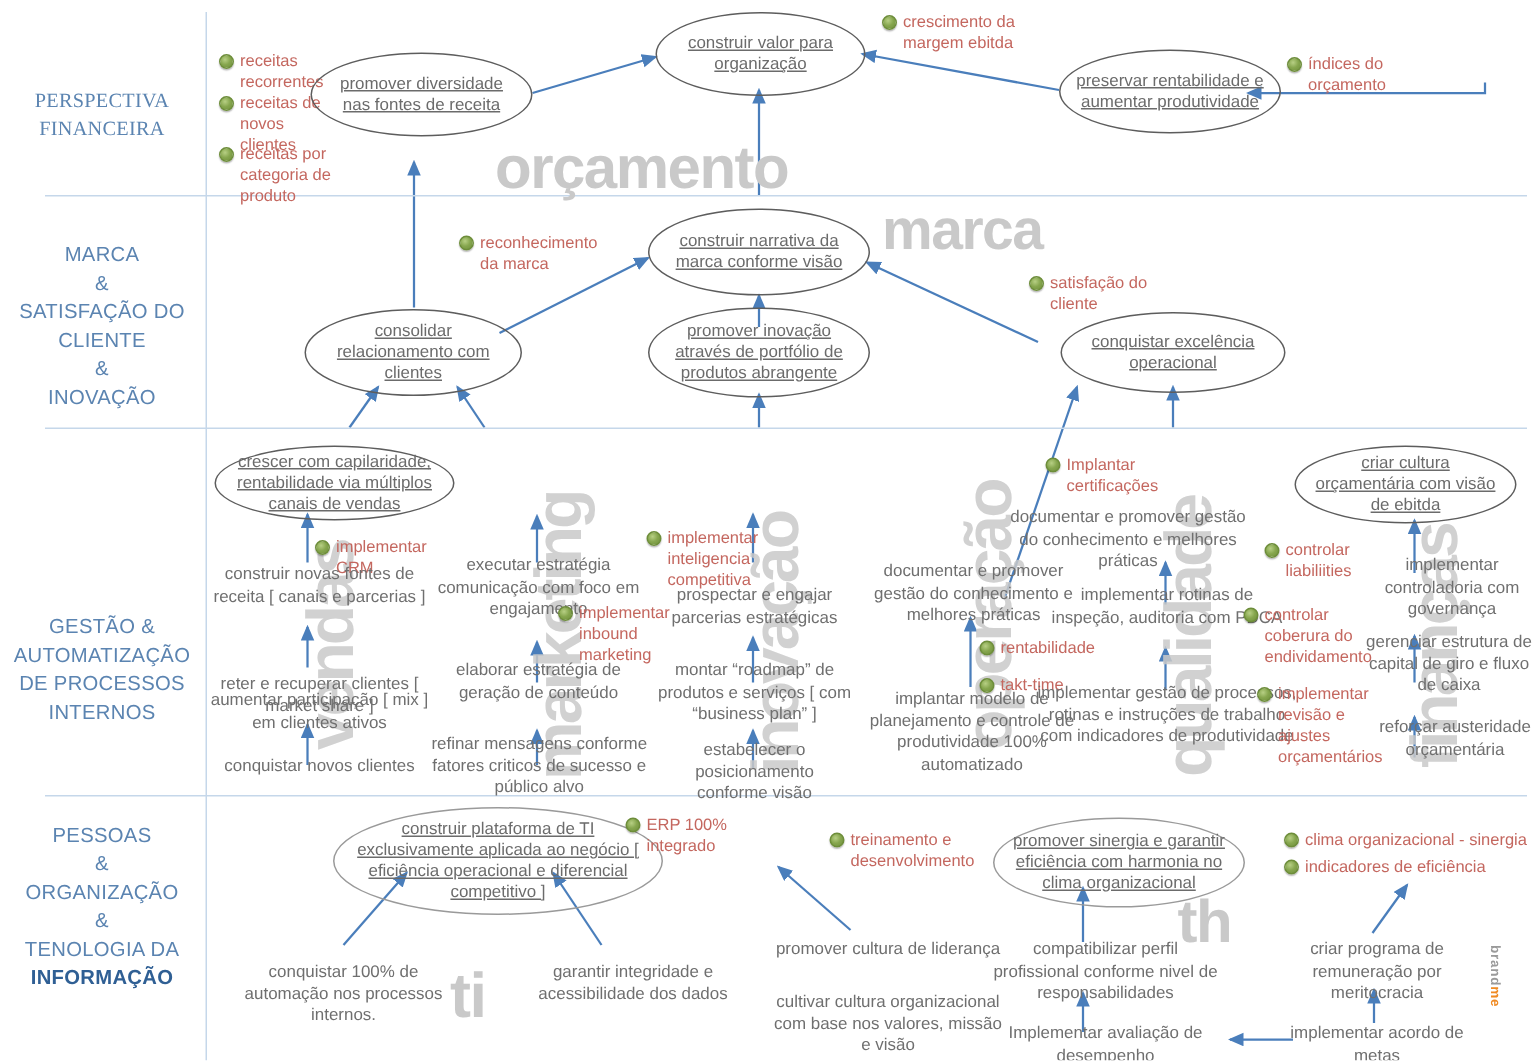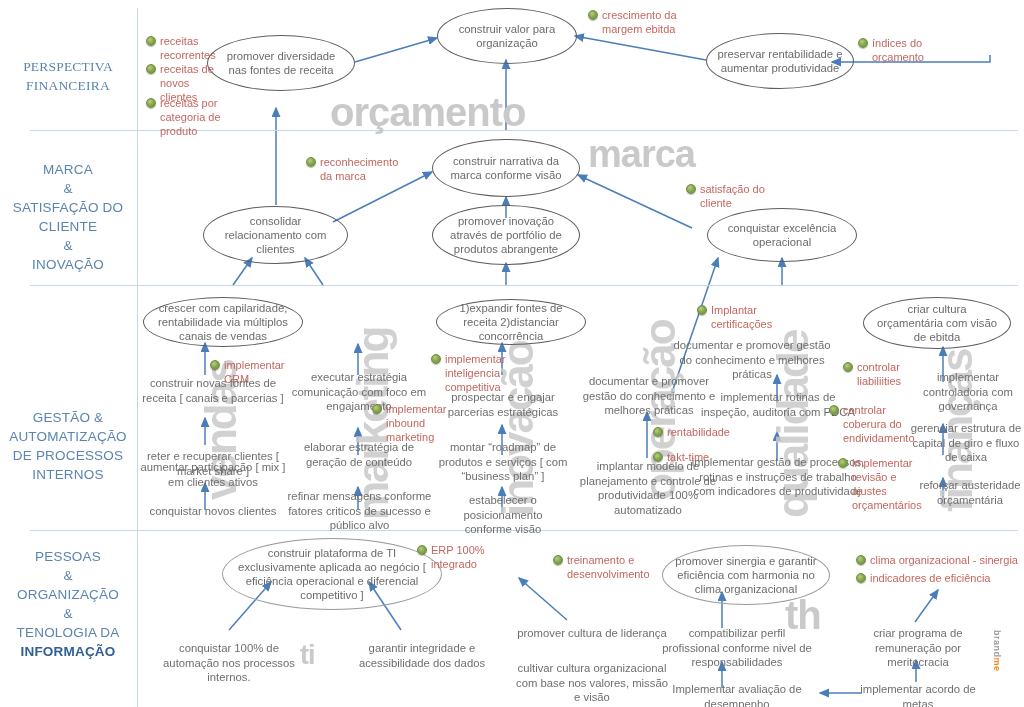--- a/index.html
+++ b/index.html
@@ -73,20 +73,21 @@
     border-radius: 50%;
     color: #6b6b6b;
     font-size: 11.3px;
     line-height: 14px;
     display: flex;
     align-items: center;
     justify-content: flex-start;
     text-align: center;
     box-sizing: border-box;
     background: transparent;
+    text-decoration: underline;
   }
   .ell.thin { border-color: #9a9a9a; border-width: 1px; }
   .ell span { display: block; padding: 0 9px; }
   
   .txt {
     position: absolute;
     color: #6f6f6f;
     font-size: 11.3px;
     line-height: 14.5px;
     text-align: center;
@@ -221,21 +222,21 @@
     <div>PESSOAS</div>
     <div>&amp;</div>
     <div>ORGANIZAÇÃO</div>
     <div>&amp;</div>
     <div>TENOLOGIA DA</div>
     <div style="font-weight:bold;color:#2f5f94;">INFORMAÇÃO</div>
   </div>
 
   <div class="wm" style="left:330px;top:90px;font-size:40px;">orçamento</div>
   <div class="wm" style="left:588px;top:133px;font-size:38px;">marca</div>
-  <div class="wm" style="left:300px;top:640px;font-size:27px;">ti</div>
+  <div class="wm" style="left:300px;top:640px;font-size:42px;">ti</div>
   <div class="wm" style="left:785px;top:593px;font-size:40px;">th</div>
 
   <div class="wm-vert" style="left:196px;top:500px;font-size:44px;">vendas</div>
   <div class="wm-vert" style="left:348px;top:520px;font-size:44px;">marketing</div>
   <div class="wm-vert" style="left:493px;top:516px;font-size:44px;">inovação</div>
   <div class="wm-vert" style="left:635px;top:500px;font-size:44px;">operação</div>
   <div class="wm-vert" style="left:768px;top:518px;font-size:44px;">qualidade</div>
   <div class="wm-vert" style="left:932px;top:512px;font-size:44px;">finanças</div>
 
   <div class="metric" style="left:146px;top:34px;width:74px;">
@@ -287,23 +288,20 @@
   <div class="ell" style="left:432px;top:205px;width:148px;height:60px;">
     <span>promover inovação através de portfólio de produtos abrangente</span>
   </div>
   <div class="ell" style="left:707px;top:208px;width:150px;height:54px;">
     <span>conquistar excelência operacional</span>
   </div>
 
   <div class="ell" style="left:143px;top:297px;width:160px;height:50px;">
     <span>crescer com capilaridade, rentabilidade via múltiplos canais de vendas</span>
   </div>
-  <div class="ell" style="left:436px;top:299px;width:150px;height:46px;">
-    <span>1)expandir fontes de receita 2)distanciar concorrência</span>
-  </div>
   <div class="ell" style="left:863px;top:297px;width:148px;height:52px;">
     <span>criar cultura orçamentária com visão de ebitda</span>
   </div>
 
   <div class="metric" style="left:210px;top:358px;width:80px;">
     <span class="dot"></span>
     <span>implementar CRM</span>
   </div>
   <div class="txt" style="left:138px;top:376px;width:150px;">
     <span>construir  novas fontes de receita [ canais e parcerias ]</span>

